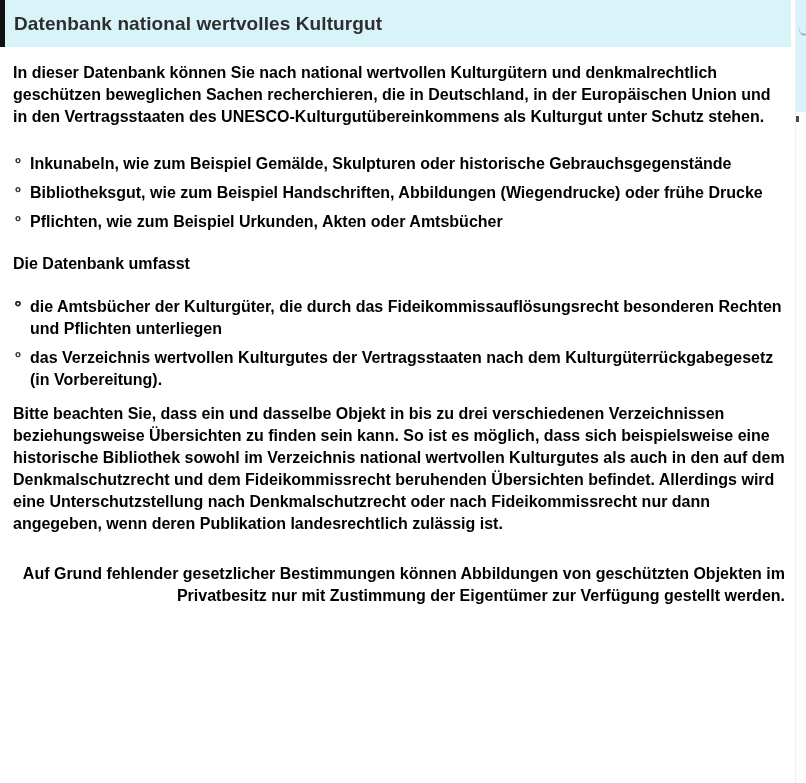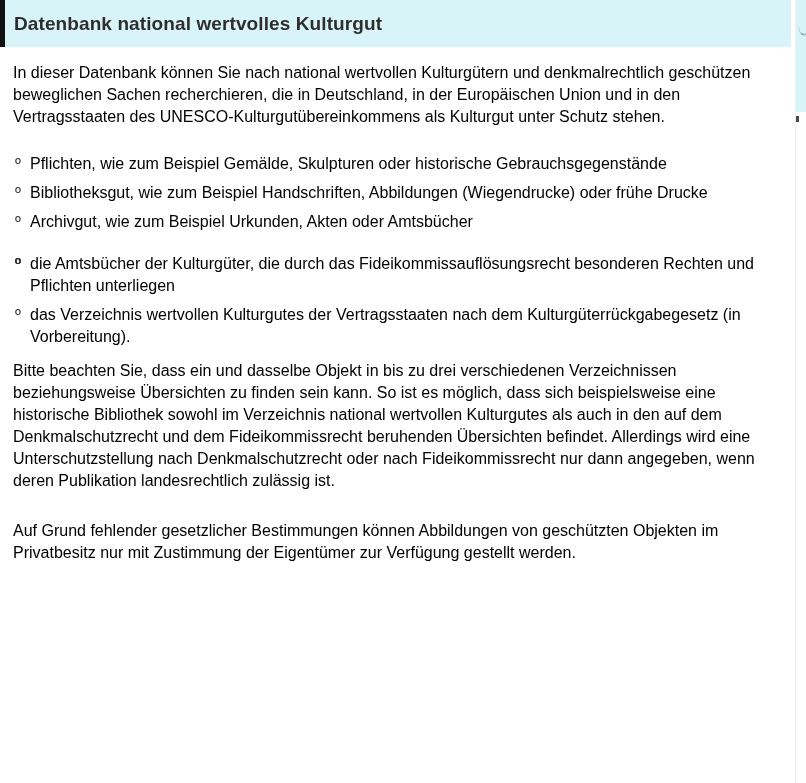--- a/index.html
+++ b/index.html
@@ -37,20 +37,21 @@
   .page-title {
     font-size: 19px;
     font-weight: bold;
     color: #2e2e2e;
     letter-spacing: 0.1px;
   }
   .content {
     padding: 15px 6px 0 13px;
     font-size: 16px;
     line-height: 22px;
+    font-weight: bold;
   }
   .content p { margin: 0; }
   p.intro        { margin-bottom: 25px; }
   p.list-heading { margin-bottom: 21px; }
   ul.bullet-list {
     list-style: none;
     margin: 0 0 20px 0;
     padding: 0;
   }
   ul.bullet-list.second { margin-bottom: 12px; }
@@ -61,21 +62,21 @@
   }
   ul.bullet-list li:last-child { margin-bottom: 0; }
   .bullet {
     position: absolute;
     left: 2px;
     top: 0;
     color: #333333;
     font-size: 16px;
   }
   p.note-listings { margin-bottom: 28px; }
-  p.note-images   { margin-bottom: 0; }
+  p.note-images   { margin-bottom: 0; text-align: right; }
   
   .right-gap {
     position: absolute;
     top: 0; left: 791px;
     width: 4px; height: 783px;
     background: #ffffff;
   }
   .right-strip {
     position: absolute;
     top: 0; left: 795px;
@@ -117,32 +118,33 @@
     </div>
 
     <div class="content">
 
       <p class="intro">In dieser Datenbank können Sie nach national wertvollen Kulturgütern und denkmalrechtlich geschützen beweglichen Sachen recherchieren, die in Deutschland, in der Europäischen Union und in den Vertragsstaaten des UNESCO-Kulturgutübereinkommens als Kulturgut unter Schutz stehen.</p>
 
 
       <ul class="bullet-list first">
         <li>
           <span class="bullet">º</span>
-          <span>Pflichten, wie zum Beispiel Gemälde, Skulpturen oder historische Gebrauchsgegenstände</span>
+          <span>Inkunabeln, wie zum Beispiel Gemälde, Skulpturen oder historische Gebrauchsgegenstände</span>
         </li>
         <li>
           <span class="bullet">º</span>
           <span>Bibliotheksgut, wie zum Beispiel Handschriften, Abbildungen (Wiegendrucke) oder frühe Drucke</span>
         </li>
         <li>
           <span class="bullet">º</span>
-          <span>Archivgut, wie zum Beispiel Urkunden, Akten oder Amtsbücher</span>
+          <span>Pflichten, wie zum Beispiel Urkunden, Akten oder Amtsbücher</span>
         </li>
       </ul>
 
+      <p class="list-heading">Die Datenbank umfasst</p>
 
       <ul class="bullet-list second">
         <li>
           <span class="bullet">º</span>
         </li>
         <li>
           <span class="bullet">º</span>
         </li>
         <li>
           <span class="bullet">º</span>

